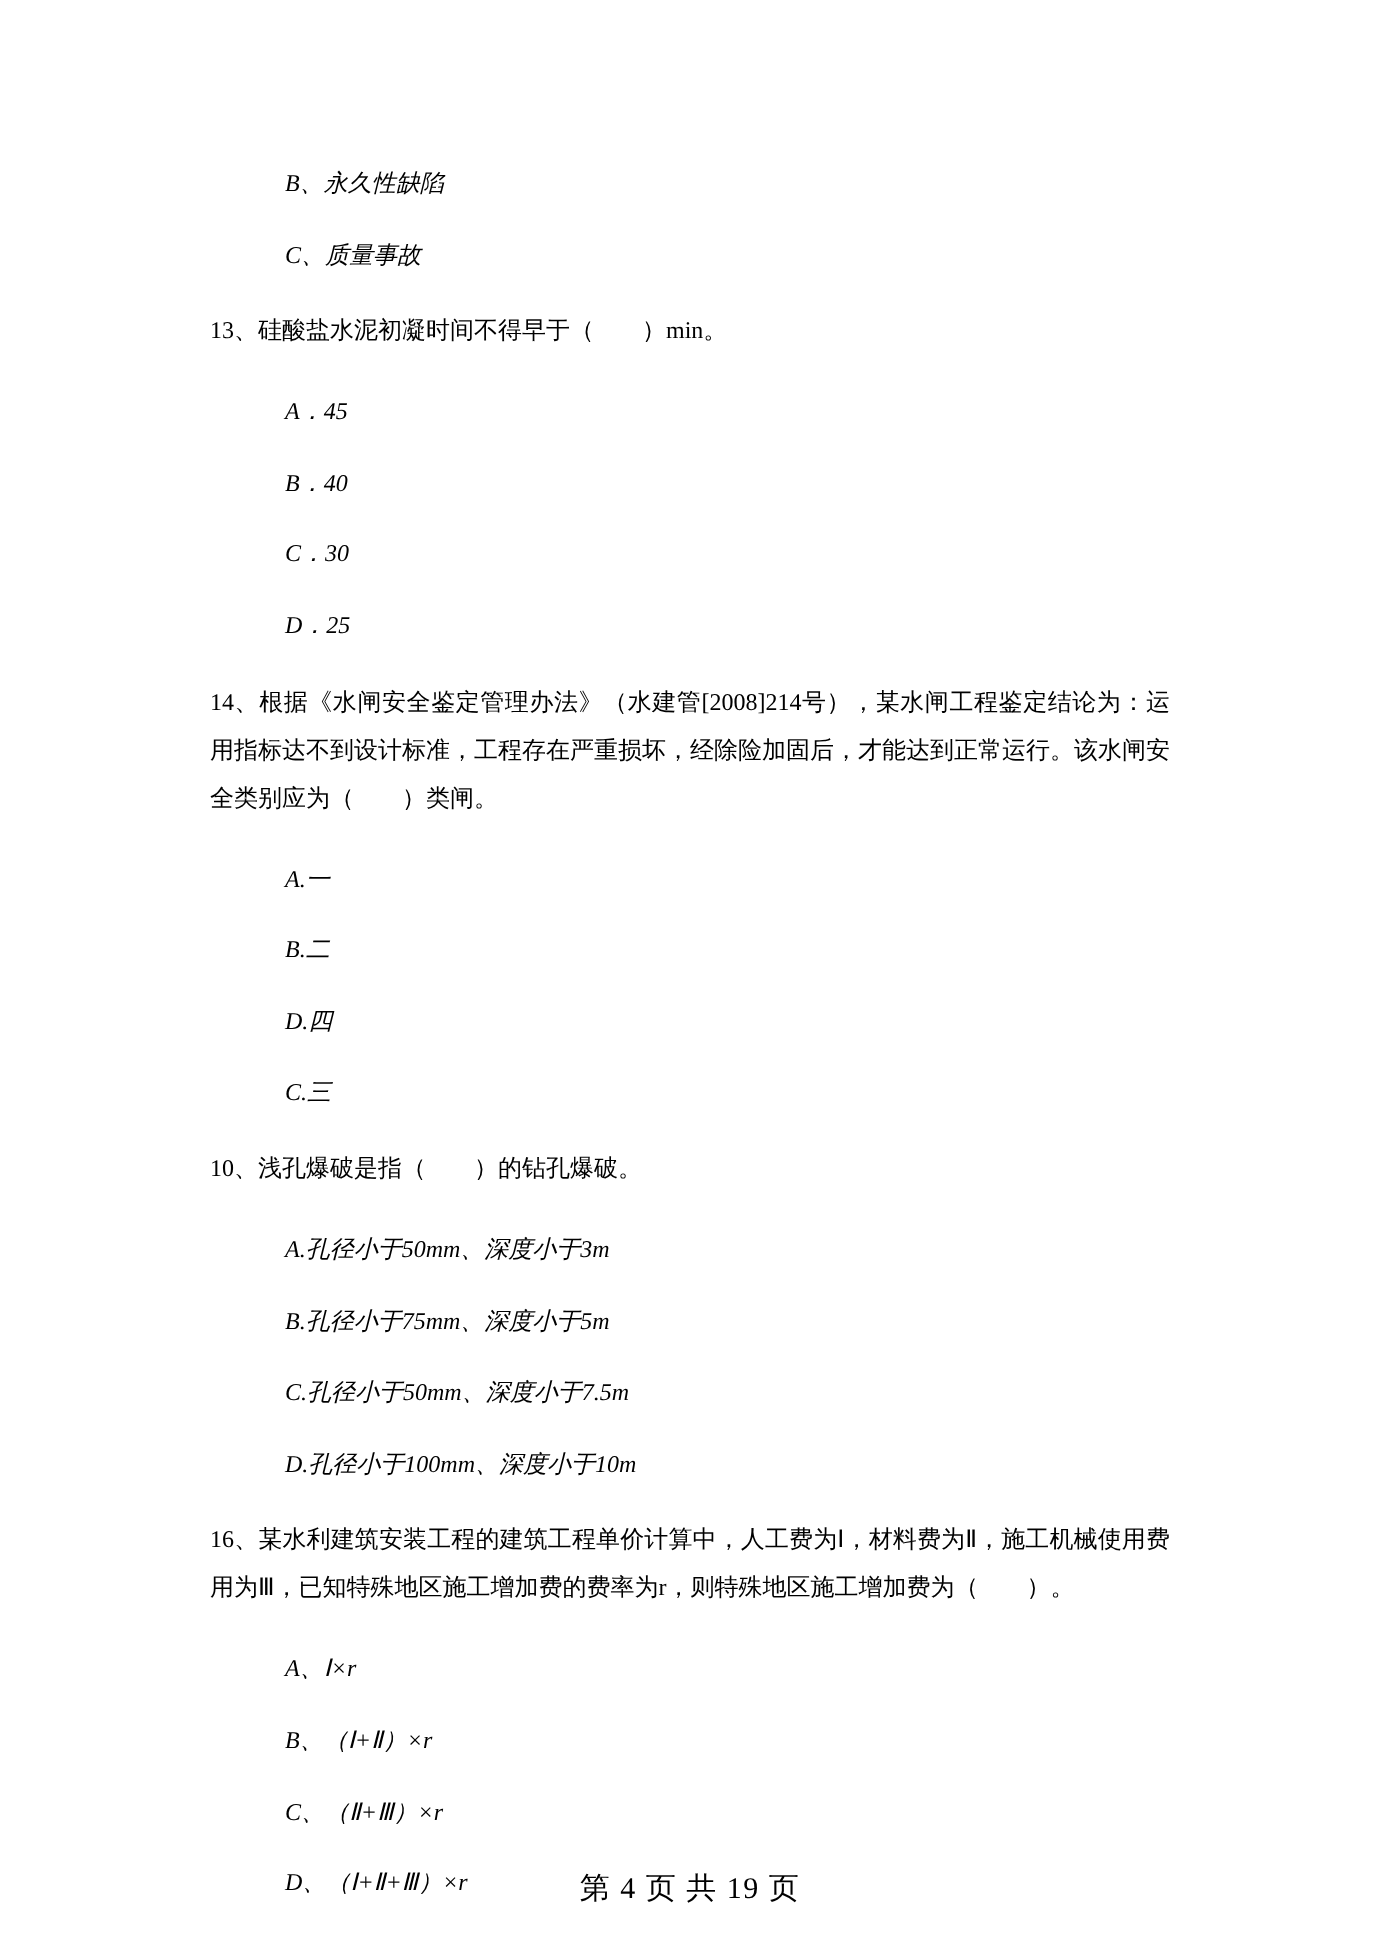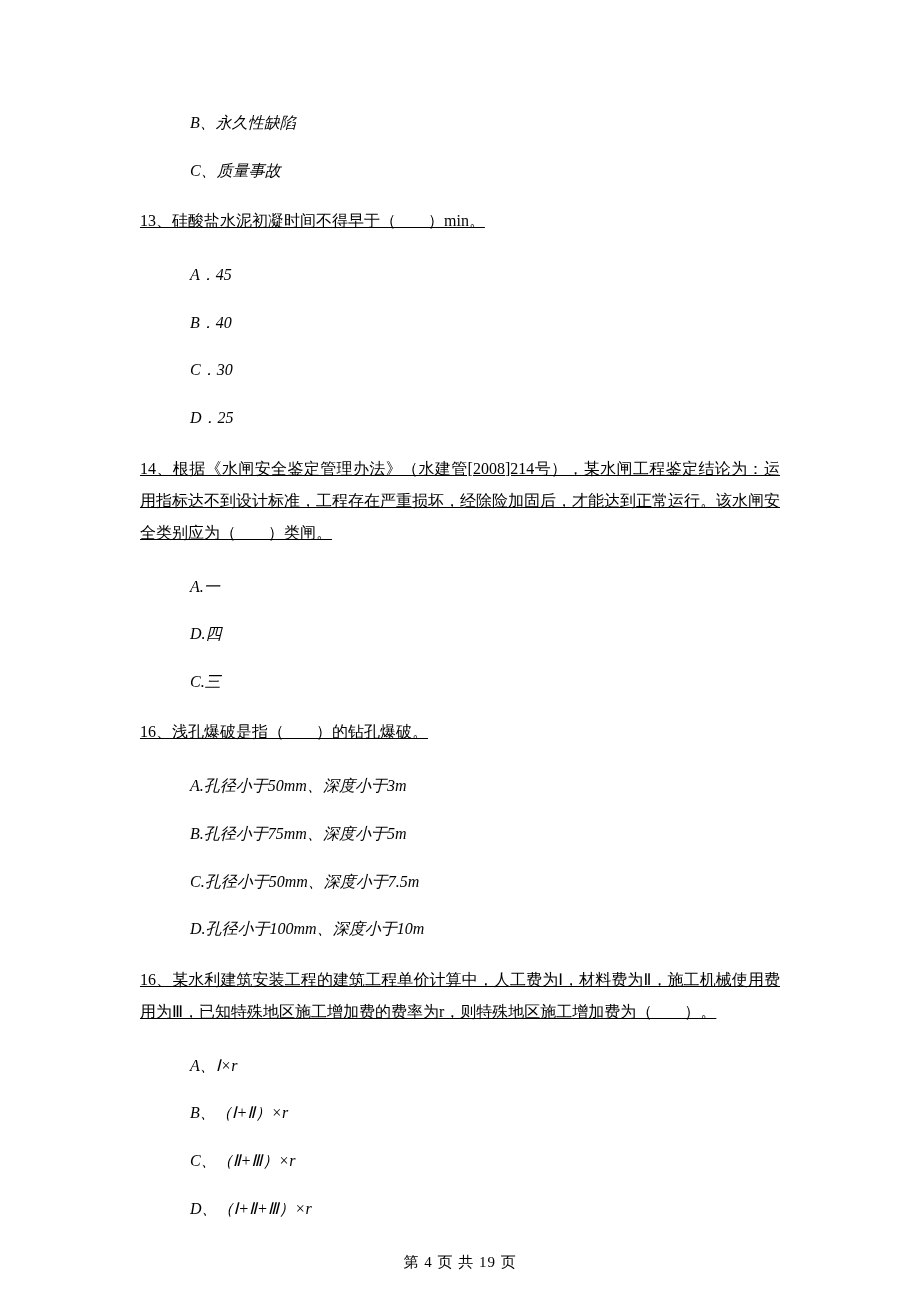--- a/index.html
+++ b/index.html
@@ -20,52 +20,52 @@
   }
   .option {
     margin: 0 0 22px 50px;
     line-height: 1.6;
     font-style: italic;
   }
   .question {
     margin: 0 0 25px 0;
     line-height: 2.0;
     text-align: justify;
-    text-decoration: underline;
   }
   .footer {
     position: absolute;
     bottom: 30px;
     left: 0;
     right: 0;
     text-align: center;
-    font-size: 15px;
+    font-size: 20px;
     letter-spacing: 1px;
   }
 </style>
 </head>
 <body>
 
 <div class="page">
 
   <div class="option">B、永久性缺陷</div>
   <div class="option">C、质量事故</div>
 
   <div class="question">13、硅酸盐水泥初凝时间不得早于（　　）min。</div>
   <div class="option">A．45</div>
   <div class="option">B．40</div>
   <div class="option">C．30</div>
   <div class="option">D．25</div>
 
   <div class="question">14、根据《水闸安全鉴定管理办法》（水建管[2008]214号），某水闸工程鉴定结论为：运用指标达不到设计标准，工程存在严重损坏，经除险加固后，才能达到正常运行。该水闸安全类别应为（　　）类闸。</div>
   <div class="option">A.一</div>
+  <div class="option">B.二</div>
   <div class="option">D.四</div>
   <div class="option">C.三</div>
 
-  <div class="question">16、浅孔爆破是指（　　）的钻孔爆破。</div>
+  <div class="question">10、浅孔爆破是指（　　）的钻孔爆破。</div>
   <div class="option">A.孔径小于50mm、深度小于3m</div>
   <div class="option">B.孔径小于75mm、深度小于5m</div>
   <div class="option">C.孔径小于50mm、深度小于7.5m</div>
   <div class="option">D.孔径小于100mm、深度小于10m</div>
 
   <div class="question">16、某水利建筑安装工程的建筑工程单价计算中，人工费为Ⅰ，材料费为Ⅱ，施工机械使用费用为Ⅲ，已知特殊地区施工增加费的费率为r，则特殊地区施工增加费为（　　）。</div>
   <div class="option">A、Ⅰ×r</div>
   <div class="option">B、（Ⅰ+Ⅱ）×r</div>
   <div class="option">C、（Ⅱ+Ⅲ）×r</div>
   <div class="option">D、（Ⅰ+Ⅱ+Ⅲ）×r</div>

